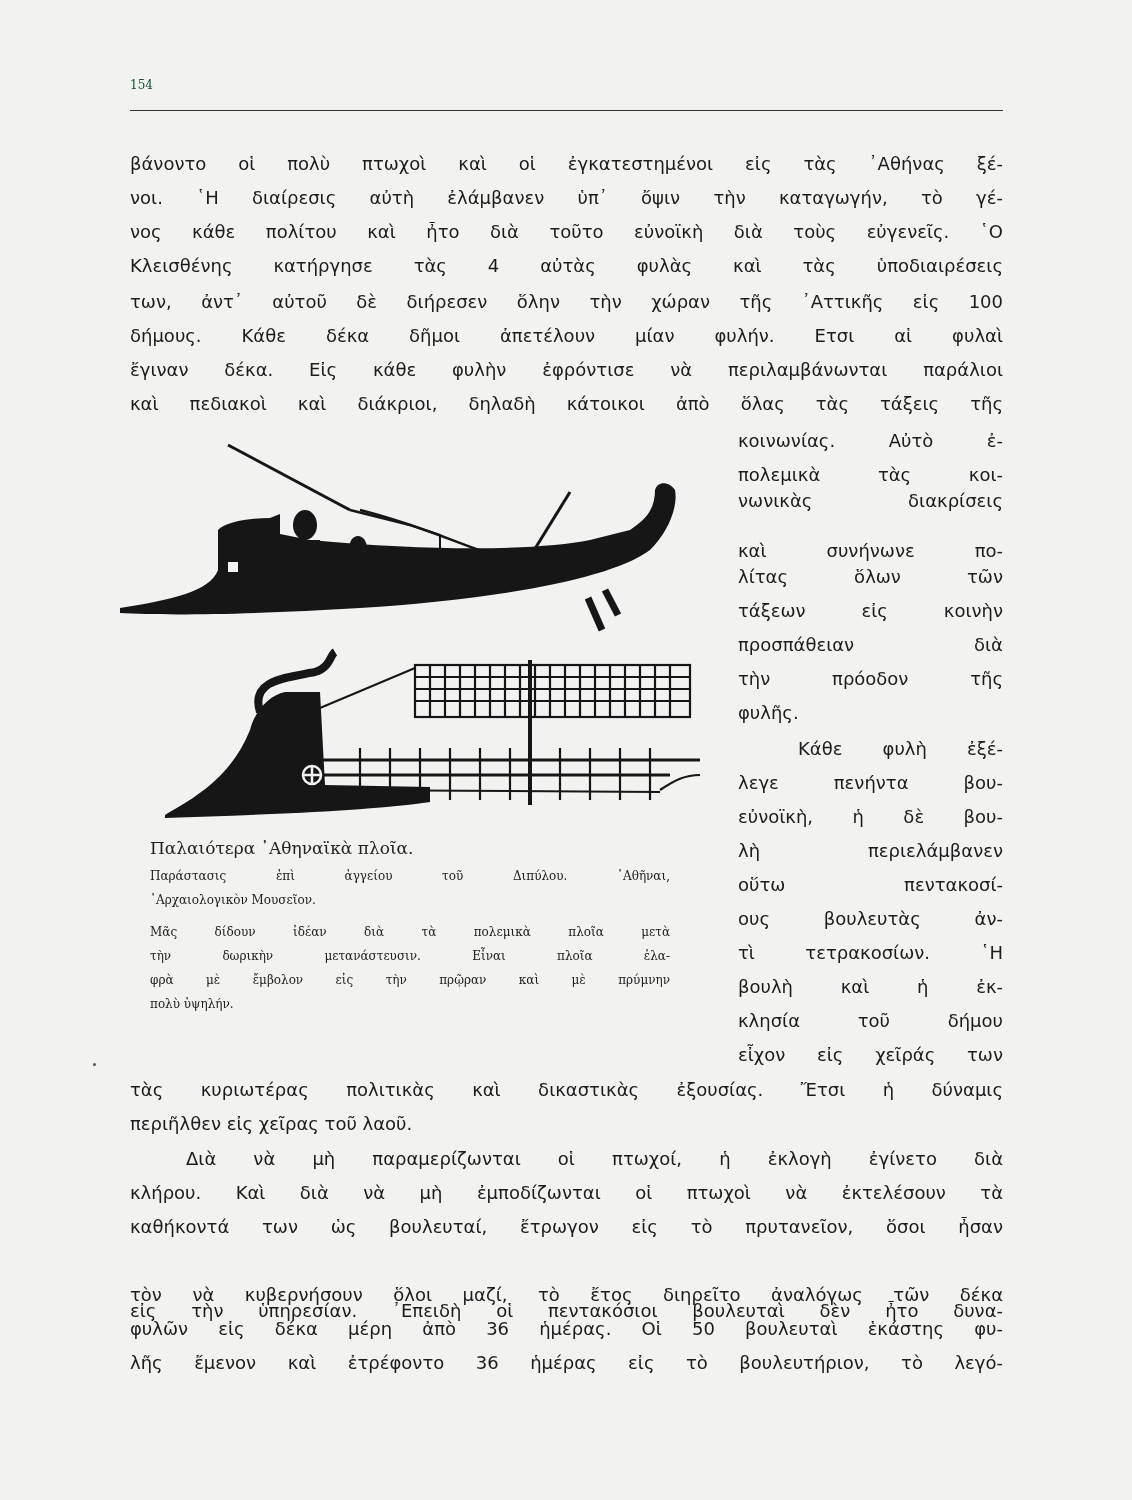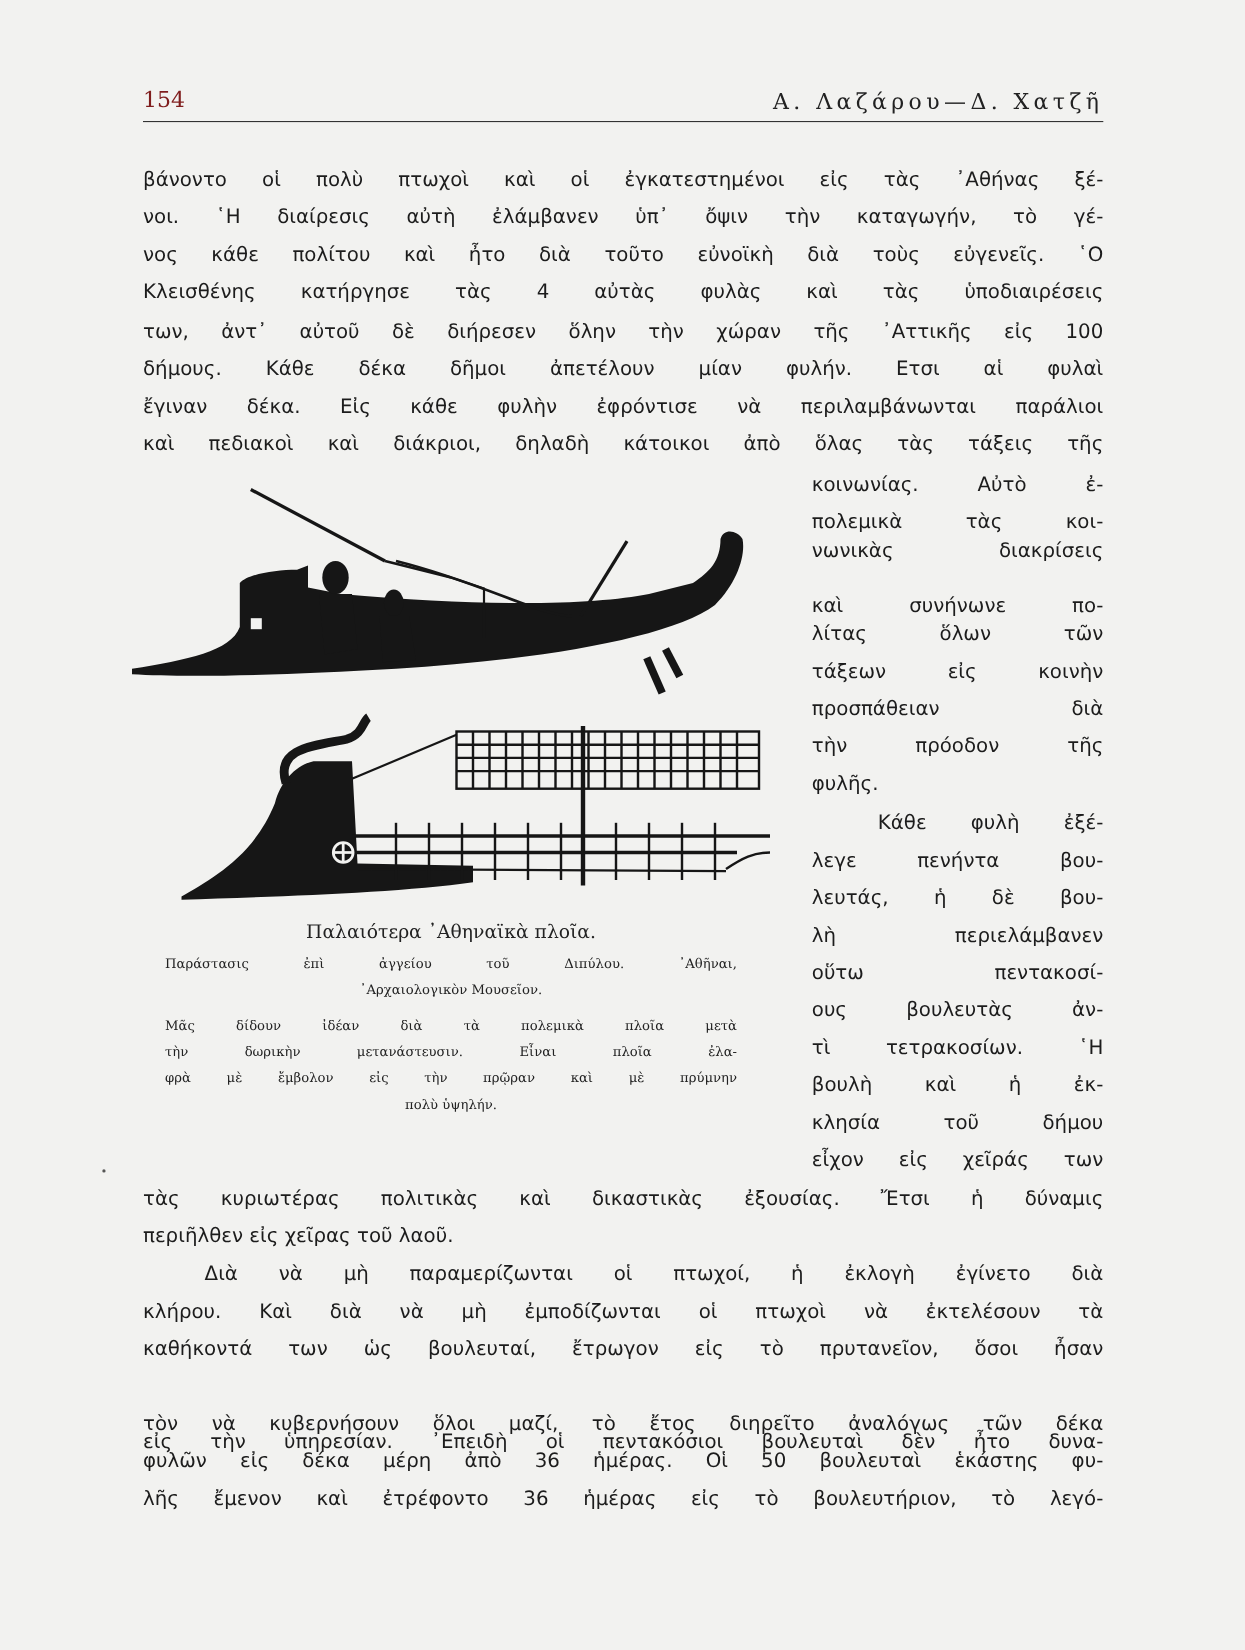--- a/index.html
+++ b/index.html
@@ -9,51 +9,50 @@
     color: #1c1c1c;
     position: relative;
     font-family: "DejaVu Sans", sans-serif;
   }
   .header {
     position: absolute; left: 130px; top: 76px; width: 873px; height: 34px;
     border-bottom: 1.5px solid #333;
   }
   .page-num {
     position: absolute; left: 0; top: 2px;
-    font-family: "DejaVu Serif", serif; font-size: 20px; color: #7f1d1d;
+    font-family: "DejaVu Serif", serif; font-size: 12px; color: #14532d;
   }
   .running-head {
     position: absolute; right: 0; top: 4px;
     font-family: "DejaVu Serif", serif; font-size: 20px; letter-spacing: 4px; color: #222;
   }
   .line {
     position: absolute; font-size: 18px; line-height: 34px; white-space: nowrap;
     text-align: justify; text-align-last: justify;
   }
   .full { left: 130px; width: 873px; }
   .side { left: 738px; width: 265px; }
   .last { text-align-last: left; }
   .indent { text-indent: 56px; }
   .side-indent { text-indent: 60px; }
   .figure { position: absolute; left: 110px; top: 430px; width: 620px; height: 400px; }
   .cap {
     position: absolute; left: 150px; width: 520px;
     font-family: "DejaVu Serif", serif; font-size: 12px; line-height: 24px; white-space: nowrap;
     color: #222;
   }
-  .cap.center { text-align: center; }
+  .cap.center { }
   .cap.just { text-align: justify; text-align-last: justify; }
   .dot { position: absolute; width: 3px; height: 3px; border-radius: 50%; background: #555; }
 </style>
 </head>
 <body>
 
 <div class="header">
   <span class="page-num">154</span>
-  <span class="running-head">Α. Λαζάρου—Δ. Χατζῆ</span>
 </div>
 
 <div class="line full" style="top:147px">βάνοντο οἱ πολὺ πτωχοὶ καὶ οἱ ἐγκατεστημένοι εἰς τὰς ᾿Αθήνας ξέ-</div>
 <div class="line full" style="top:181px">νοι. ῾Η διαίρεσις αὐτὴ ἐλάμβανεν ὑπ᾿ ὄψιν τὴν καταγωγήν, τὸ γέ-</div>
 <div class="line full" style="top:215px">νος κάθε πολίτου καὶ ἦτο διὰ τοῦτο εὐνοϊκὴ διὰ τοὺς εὐγενεῖς. ῾Ο</div>
 <div class="line full" style="top:249px">Κλεισθένης κατήργησε τὰς 4 αὐτὰς φυλὰς καὶ τὰς ὑποδιαιρέσεις</div>
 <div class="line full" style="top:285px">των, ἀντ᾿ αὐτοῦ δὲ διήρεσεν ὅλην τὴν χώραν τῆς ᾿Αττικῆς εἰς 100</div>
 <div class="line full" style="top:319px">δήμους. Κάθε δέκα δῆμοι ἀπετέλουν μίαν φυλήν.  Ετσι αἱ φυλαὶ</div>
 <div class="line full" style="top:353px">ἔγιναν δέκα. Εἰς κάθε φυλὴν ἐφρόντισε νὰ περιλαμβάνωνται παράλιοι</div>
 <div class="line full" style="top:387px">καὶ πεδιακοὶ καὶ διάκριοι, δηλαδὴ κάτοικοι ἀπὸ ὅλας τὰς τάξεις τῆς</div>
@@ -62,21 +61,21 @@
 <div class="line side" style="top:458px">πολεμικὰ τὰς κοι-</div>
 <div class="line side" style="top:484px">νωνικὰς διακρίσεις</div>
 <div class="line side" style="top:534px">καὶ συνήνωνε πο-</div>
 <div class="line side" style="top:560px">λίτας ὅλων τῶν</div>
 <div class="line side" style="top:594px">τάξεων εἰς κοινὴν</div>
 <div class="line side" style="top:628px">προσπάθειαν διὰ</div>
 <div class="line side" style="top:662px">τὴν πρόοδον τῆς</div>
 <div class="line side last" style="top:696px">φυλῆς.</div>
 <div class="line side side-indent" style="top:732px">Κάθε φυλὴ ἐξέ-</div>
 <div class="line side" style="top:766px">λεγε πενήντα βου-</div>
-<div class="line side" style="top:800px">λευτάς, ἡ δὲ βου-</div>
+<div class="line side" style="top:800px">εὐνοϊκὴ, ἡ δὲ βου-</div>
 <div class="line side" style="top:834px">λὴ περιελάμβανεν</div>
 <div class="line side" style="top:868px">οὕτω πεντακοσί-</div>
 <div class="line side" style="top:902px">ους βουλευτὰς ἀν-</div>
 <div class="line side" style="top:936px">τὶ τετρακοσίων. ῾Η</div>
 <div class="line side" style="top:970px">βουλὴ καὶ ἡ ἐκ-</div>
 <div class="line side" style="top:1004px">κλησία τοῦ δήμου</div>
 <div class="line side" style="top:1038px">εἶχον εἰς χεῖράς των</div>
 
 <div class="figure">
   <svg width="620" height="400" viewBox="0 0 620 400">

